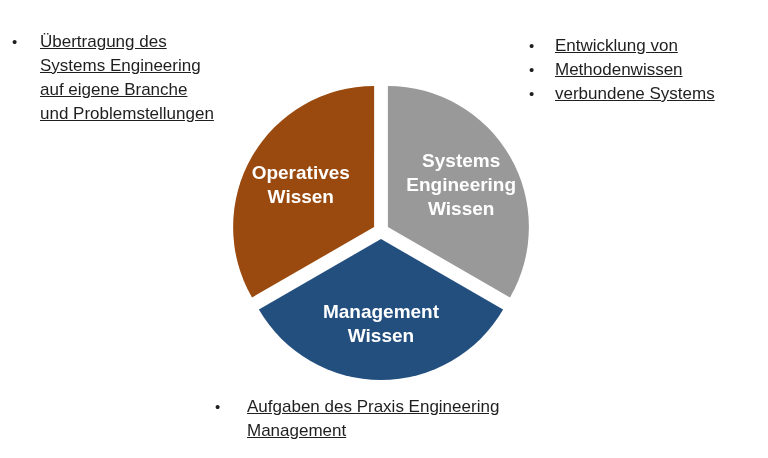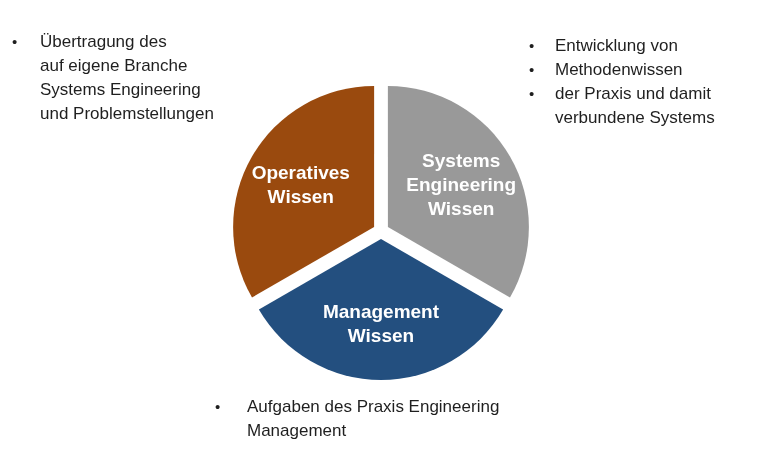--- a/index.html
+++ b/index.html
@@ -29,21 +29,21 @@
     line-height: 24px;
   }
   .bullet-item .marker {
     flex: 0 0 auto;
     font-size: 15px;
     line-height: 24px;
   }
   .left   .marker { width: 28px; }
   .right  .marker { width: 26px; }
   .bottom .marker { width: 32px; }
-  .bullet-item .lines { flex: 1 1 auto; }
+  .bullet-item .lines { flex: 1 1 auto; text-decoration: underline; }
   .pie-svg {
     position: absolute;
     left: 0;
     top: 0;
   }
   .pie-svg text {
     font-family: "Liberation Sans", "DejaVu Sans", sans-serif;
     font-size: 19px;
     font-weight: bold;
     text-anchor: middle;
@@ -61,22 +61,22 @@
       <text fill="#ffffff"><tspan x="381.0" y="317.6">Management</tspan><tspan x="381.0" y="341.6">Wissen</tspan></text>
       <path d="M 374.1 227.0 L 252.0 297.5 A 141 141 0 0 1 374.1 86.0 Z" fill="#9A4A0E"></path>
       <text fill="#ffffff"><tspan x="300.8" y="178.7">Operatives</tspan><tspan x="300.8" y="202.7">Wissen</tspan></text>
     </svg>
 
   <div class="bullet-block left">
     <div class="bullet-item">
       <span class="marker">•</span>
       <div class="lines">
         <div>Übertragung des</div>
+        <div>Systems Engineering</div>
         <div>auf eigene Branche</div>
-        <div>Systems Engineering</div>
         <div>und Problemstellungen</div>
       </div>
     </div>
   </div>
 
   <div class="bullet-block right">
     <div class="bullet-item">
       <span class="marker">•</span>
       <div class="lines">
         <div>Entwicklung von</div>
@@ -84,21 +84,20 @@
     </div>
     <div class="bullet-item">
       <span class="marker">•</span>
       <div class="lines">
         <div>Methodenwissen</div>
       </div>
     </div>
     <div class="bullet-item">
       <span class="marker">•</span>
       <div class="lines">
-        <div>der Praxis und damit</div>
         <div>verbundene Systems</div>
       </div>
     </div>
   </div>
 
   <div class="bullet-block bottom">
     <div class="bullet-item">
       <span class="marker">•</span>
       <div class="lines">
         <div>Aufgaben des Praxis Engineering</div>

